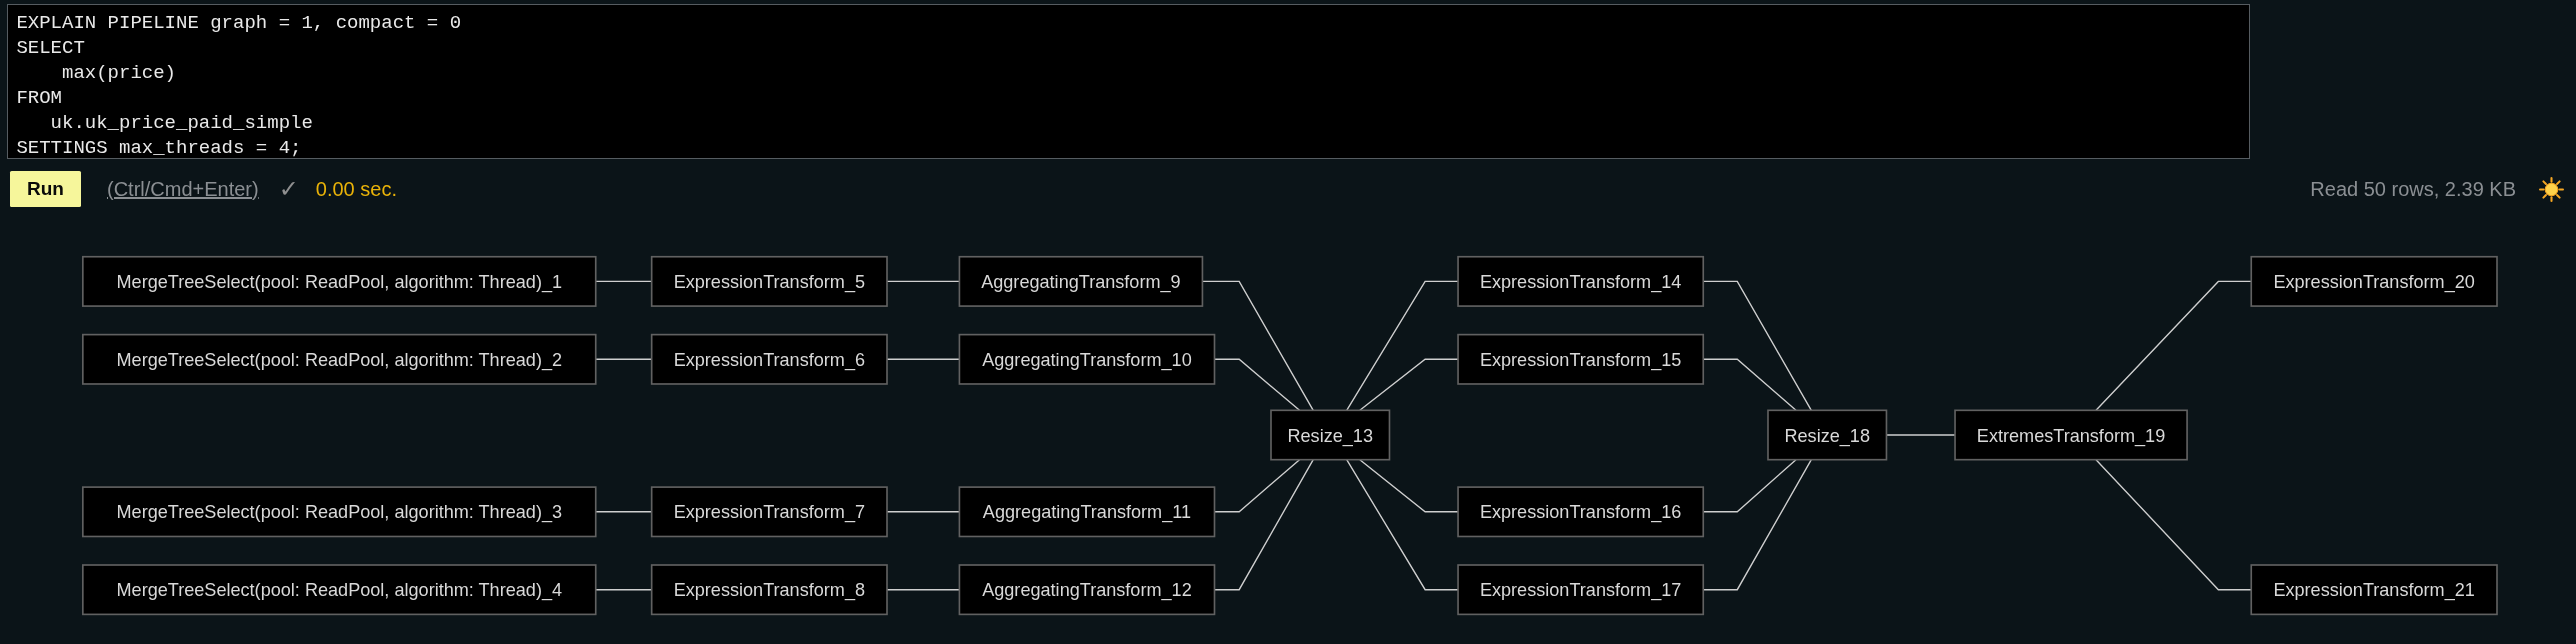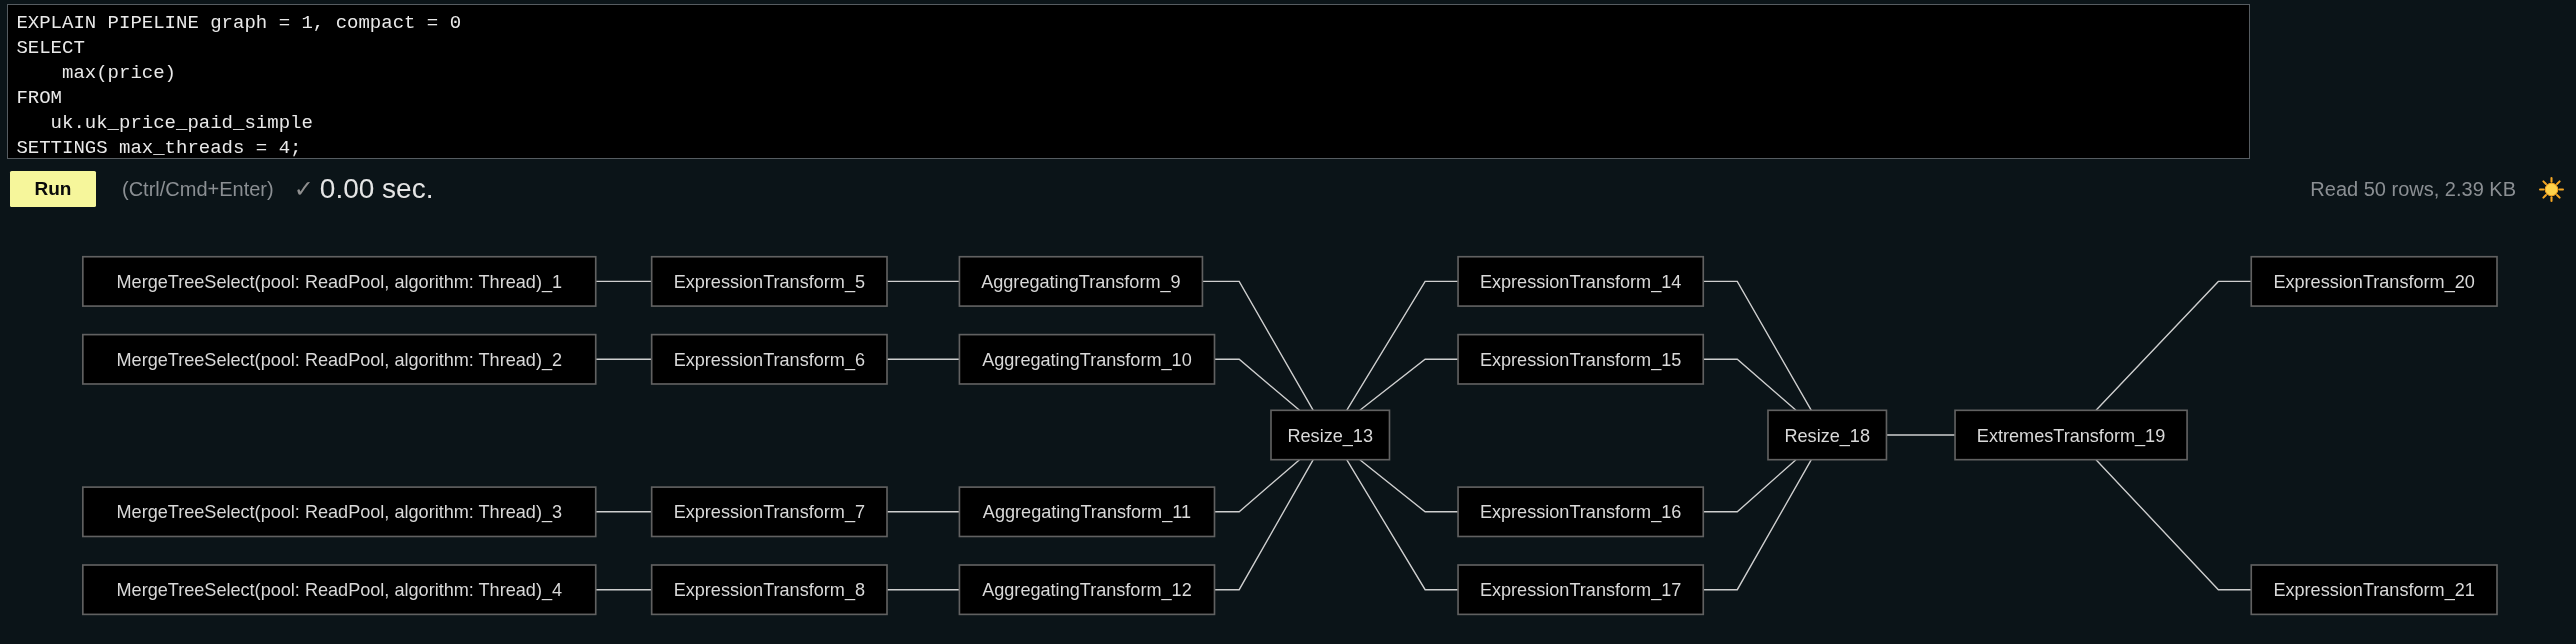--- a/index.html
+++ b/index.html
@@ -21,31 +21,31 @@
     font-family:"Liberation Mono", monospace;
     font-size:19px; line-height:25px;
     color:#e9e9e9; white-space:pre;
   }
   .toolbar {
     position:absolute; left:10px; top:171px;
     width:2554px; height:36px;
     display:flex; align-items:center;
   }
   .run-btn {
-    width:86px; height:36px;
+    width:71px; height:36px;
     background:#f6f69b; color:#0a0a0a;
     border:none; border-radius:1.6px;
     font-family:"Liberation Sans", sans-serif;
     font-size:19px; font-weight:bold;
     display:flex; align-items:center; justify-content:center;
     cursor:pointer;
   }
-  .hint    { margin-left:26px; color:#8b8f93; font-size:20px; }
+  .hint    { margin-left:26px; color:#8b8f93; font-size:20px;text-decoration:underline; }
   .check   { margin-left:20px; color:#8f8f8f; font-size:24px; }
-  .elapsed { margin-left:6px; color:#e5e5e5; font-size:28px; }
+  .elapsed { margin-left:17px; color:#eab308; font-size:20px; }
   .spacer  { flex:1; }
   .stats   { color:#8b8f93; font-size:20px; }
   .sun     { margin-left:23px; width:25px; height:25px; cursor:pointer; }
   svg.graph {
     position:absolute; left:0; top:0;
     pointer-events:none;
   }
   svg.graph text {
     font-family:"Liberation Sans", sans-serif;
     font-size:33px;

